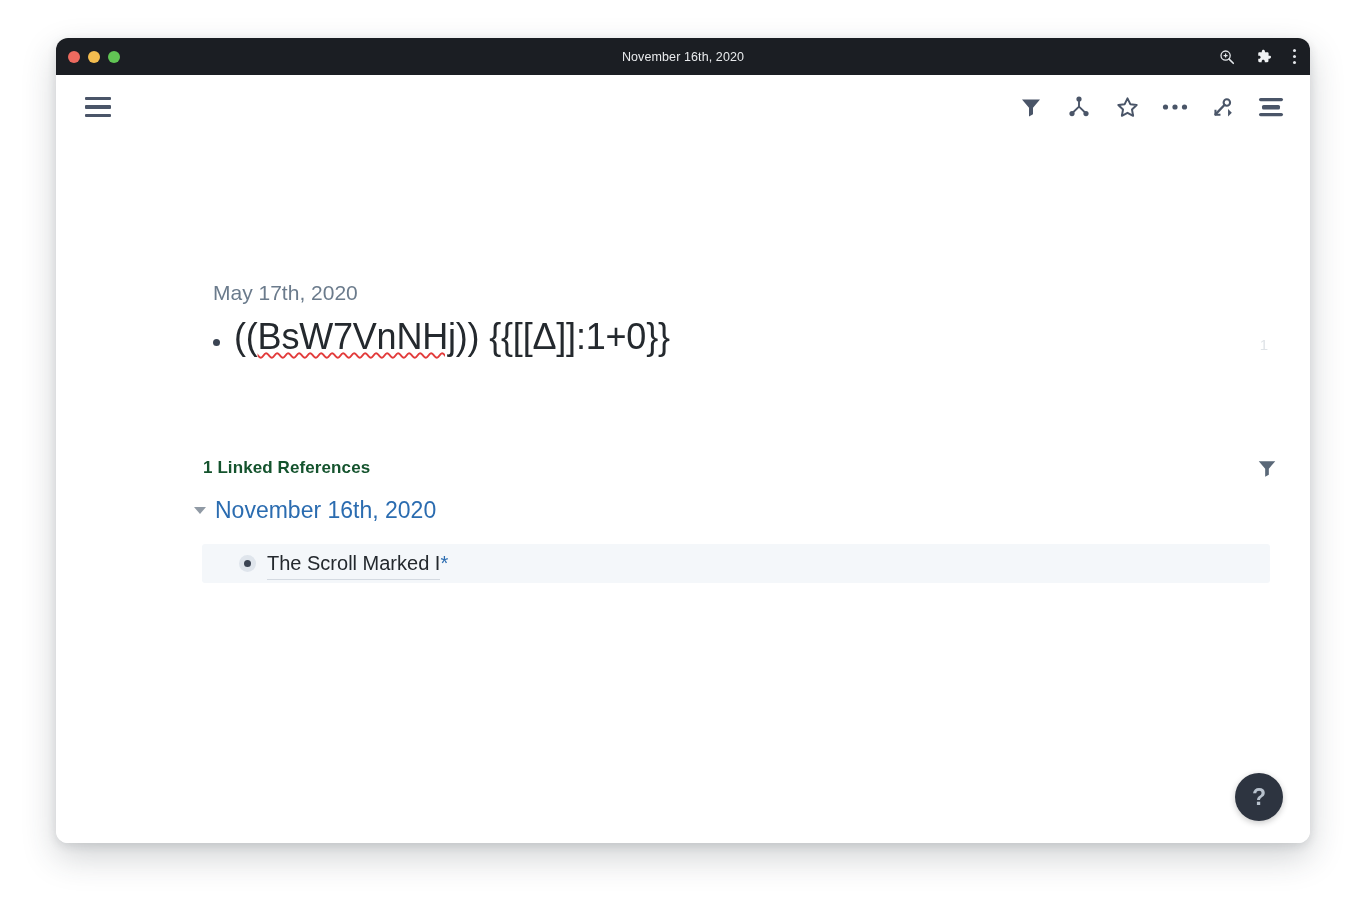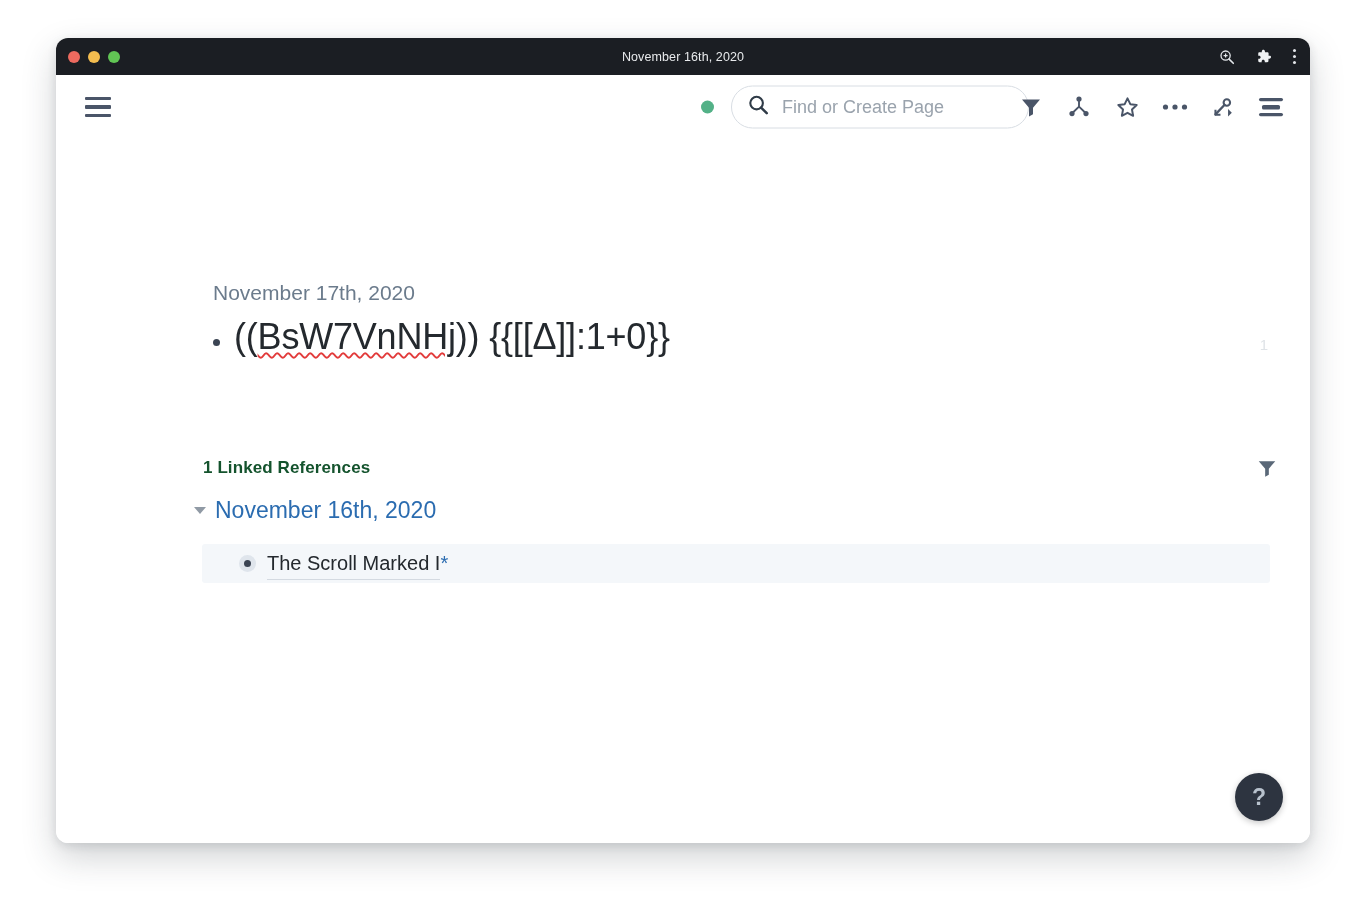--- a/index.html
+++ b/index.html
@@ -294,32 +294,20 @@
   </div>
 
   <div id="top-bar">
 
     <div id="hamburger">
       <span></span>
       <span></span>
       <span></span>
     </div>
 
-    <div id="search-cluster">
-      <span id="status-dot"></span>
-      <div id="search-box">
-        <span>
-          <svg width="21" height="21" viewBox="0 0 22 22">
-            <circle cx="9" cy="9" r="6.6" fill="none" stroke="#2f3b47" stroke-width="2.2"></circle>
-            <line x1="13.8" y1="13.8" x2="19.6" y2="19.6" stroke="#2f3b47" stroke-width="2.6" stroke-linecap="round"></line>
-          </svg>
-        </span>
-        <input id="search-input" type="text" placeholder="Find or Create Page" style="">
-      </div>
-    </div>
 
     <div id="top-bar-actions">
 
       <span class="tb-btn">
         <svg width="24" height="24" viewBox="0 0 24 24">
           <path fill="#4a5568" d="M3 4.5h18l-7 8.2v6.6l-4 2.2v-8.8z"></path>
         </svg>
       </span>
 
       <span class="tb-btn">
@@ -360,21 +348,21 @@
           <rect x="4" y="9" width="18" height="4.6" rx="1.6" fill="#4a5568"></rect>
           <rect x="1" y="17" width="24" height="3.2" rx="1.6" fill="#4a5568"></rect>
         </svg>
       </span>
 
     </div>
   </div>
 
   <div id="main">
 
-    <div id="page-date">November 17th, 2020</div>
+    <div id="page-date">May 17th, 2020</div>
 
     <div id="block-row">
       <span id="block-bullet"></span>
       <div id="block-text"><span>((</span><span class="spell-error">BsW7VnNHj</span><span>)) </span><span>{{[[Δ]]:1+0}}</span></div>
       <div id="block-count">1</div>
     </div>
 
     <div id="linked-refs-header">
       <div id="linked-refs-title">1 Linked References</div>
       <div id="linked-refs-filter">

